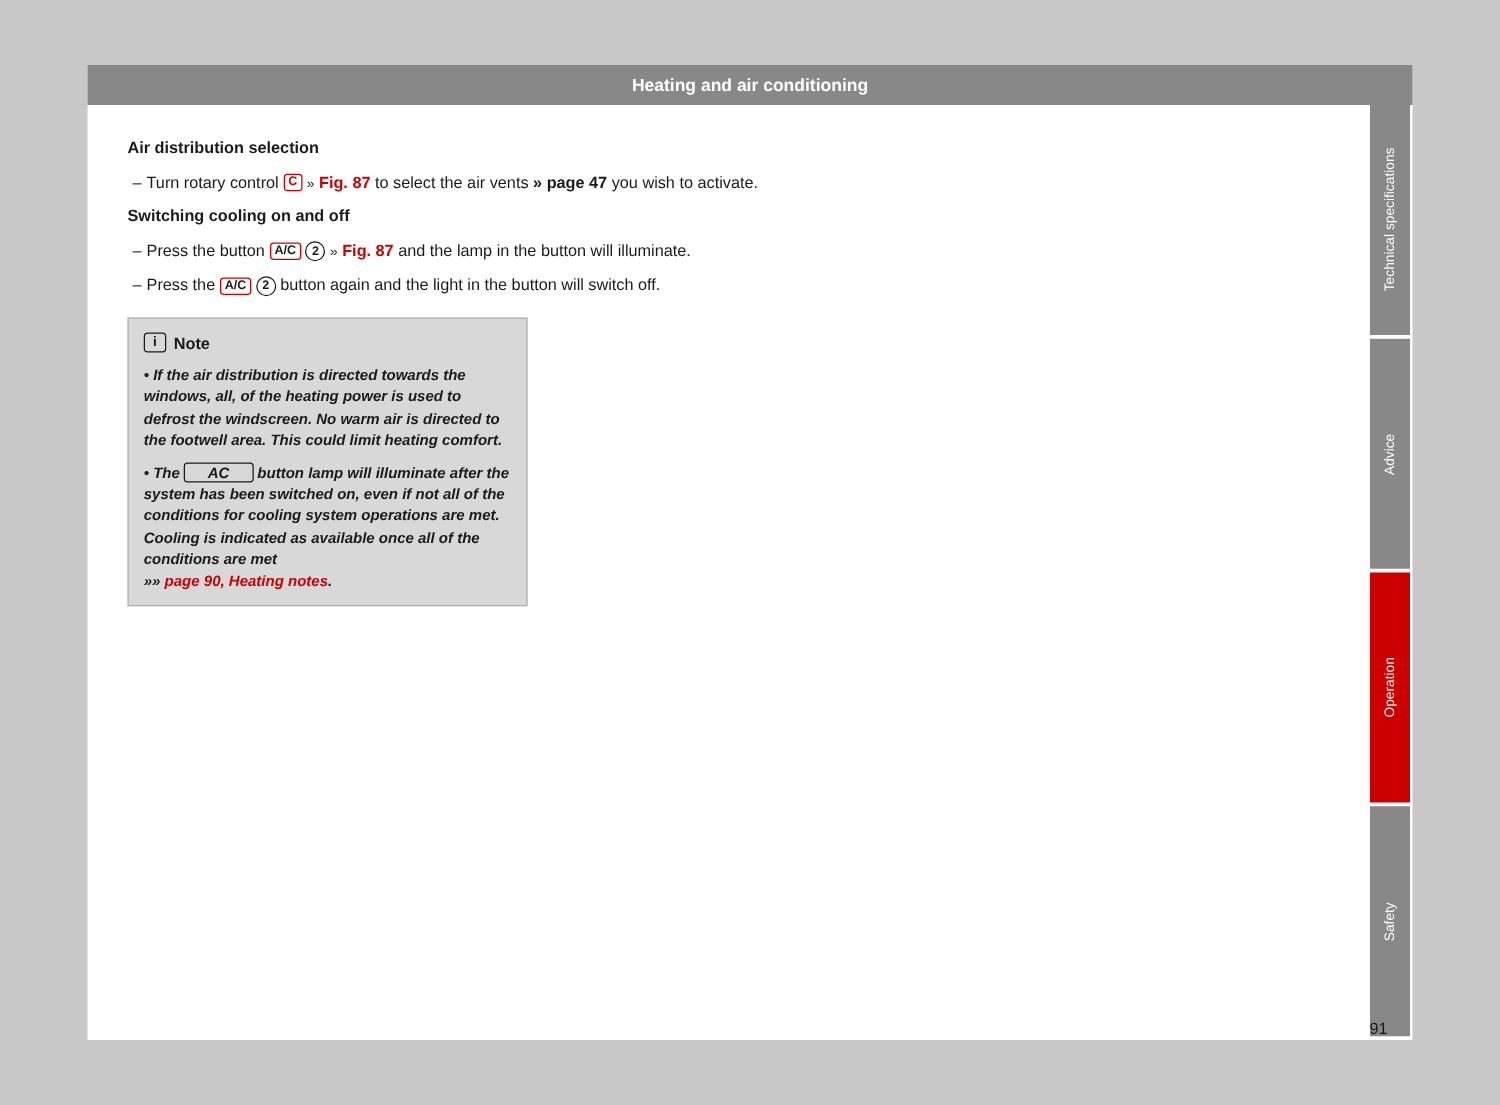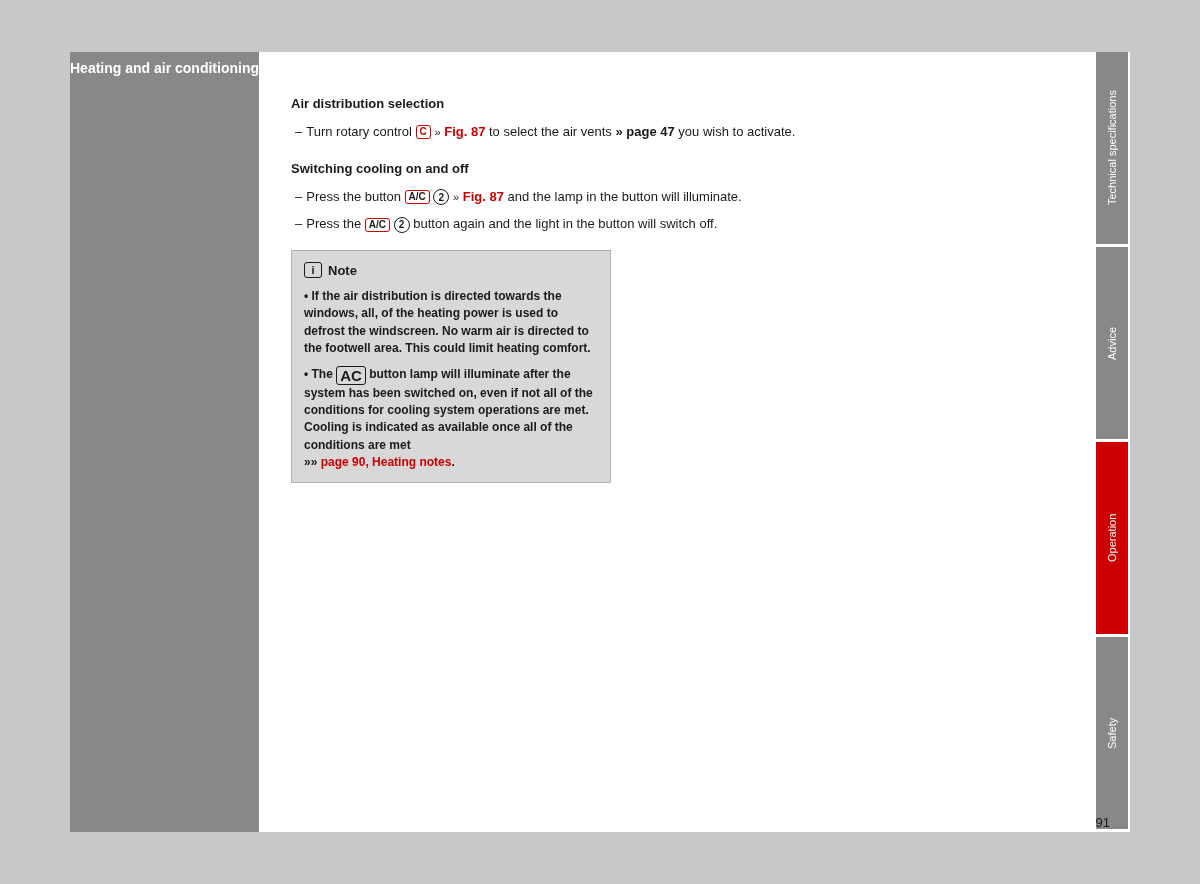--- a/index.html
+++ b/index.html
@@ -11,21 +11,21 @@
       align-items: center;
       justify-content: center;
       font-family: Arial, sans-serif;
     }
     .page-container {
       width: 1060px;
       height: 780px;
       background: #ffffff;
       position: relative;
       display: flex;
-      flex-direction: row;
+      flex-direction: column;
     }
     .header-bar {
       background: #888888;
       color: #ffffff;
       text-align: center;
       padding: 8px 0;
       font-size: 14px;
       font-weight: bold;
     }
     .content-area {
@@ -84,21 +84,20 @@
       border: 1.5px solid #1a1a1a;
       border-radius: 50%;
       font-size: 10px;
       font-weight: bold;
       width: 16px;
       height: 16px;
       color: #1a1a1a;
       vertical-align: middle;
     }
     .section-gap {
-      margin-top: 18px;
     }
     .note-box {
       background: #d8d8d8;
       border: 1px solid #b0b0b0;
       padding: 10px 12px;
       margin-top: 16px;
       width: 320px;
     }
     .note-header {
       display: flex;
@@ -119,20 +118,21 @@
       color: #1a1a1a;
     }
     .note-label {
       font-weight: bold;
       font-size: 13px;
     }
     .note-body {
       font-size: 12px;
       color: #1a1a1a;
       line-height: 1.45;
+      font-style: italic;
     }
     .note-body p {
       margin-bottom: 8px;
     }
     .note-body p:last-child {
       margin-bottom: 0;
     }
     .note-link-colored {
       color: #cc0000;
       font-weight: bold;
@@ -172,23 +172,23 @@
     }
     .arrow-right {
       font-size: 11px;
     }
     .ac-badge {
       display: inline-flex;
       align-items: center;
       justify-content: center;
       border: 1.5px solid #1a1a1a;
       border-radius: 3px;
-      font-size: 15px;
-      font-weight: bold;
-      padding: 1px 3px;
+      font-size: 12px;
+      font-weight: bold;
+      padding: 1px 18px;
       color: #1a1a1a;
       line-height: 1;
       vertical-align: middle;
     }
   </style>
 </head>
 <body>
 
 <div class="page-container">
 

